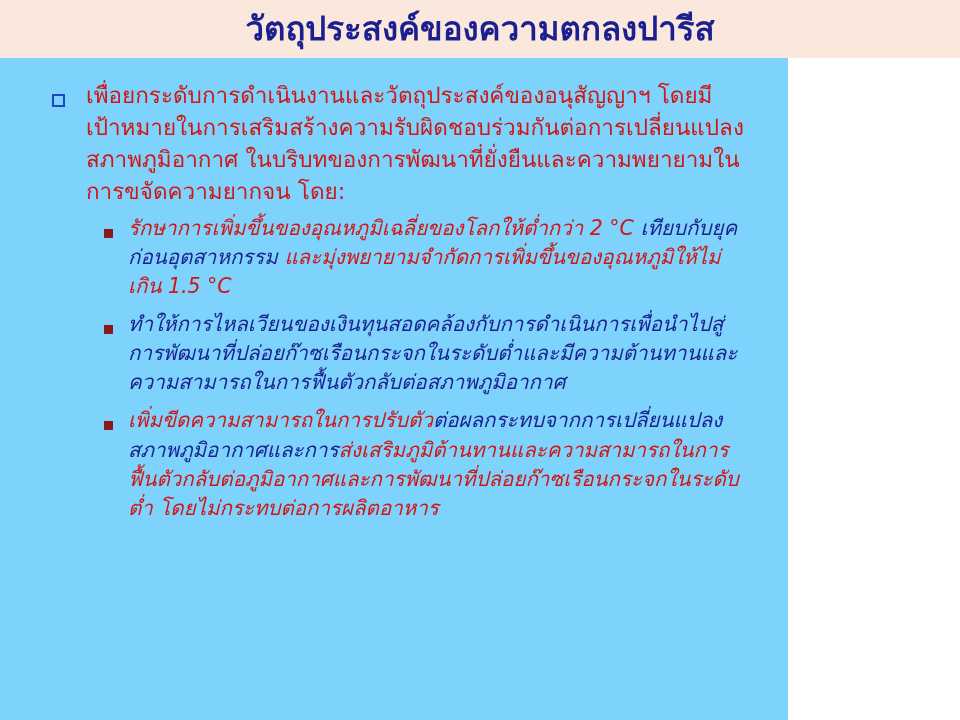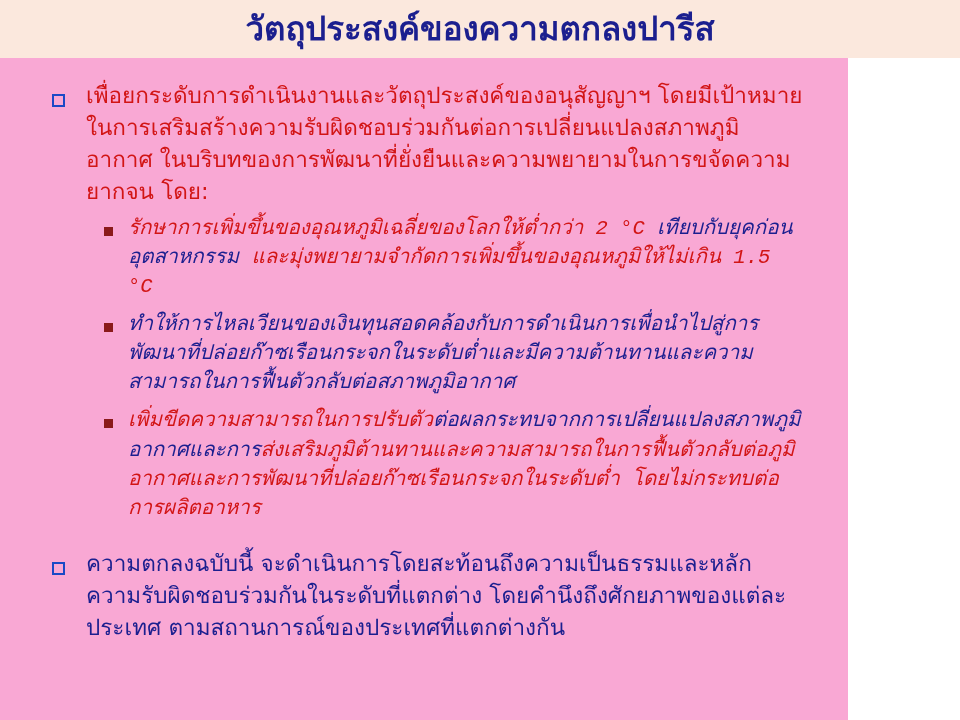--- a/index.html
+++ b/index.html
@@ -8,24 +8,24 @@
   }
   body {
     width: 960px;
     height: 720px;
     background: #ffffff;
     font-family: "DejaVu Sans", "Liberation Sans", sans-serif;
     overflow: hidden;
   }
   .slide {
     position: relative;
-    width: 848px;
+    width: 788px;
     height: 720px;
     box-sizing: border-box;
-    background: #f9a8d4;
+    background: #7dd3fc;
   }
   .title-bar {
     width: 960px;
     height: 58px;
     background: #fbe8dd;
     display: flex;
     align-items: center;
     justify-content: center;
     box-sizing: border-box;
   }
@@ -76,21 +76,20 @@
 
   
   .l2-list {
     margin: 6px 0 0 0;
     padding: 0 0 0 52px;
   }
   .l2 {
     display: flex;
     align-items: flex-start;
     margin-bottom: 9px;
-    font-family: Liberation Mono, monospace;
   }
   .l2-marker {
     flex: 0 0 24px;
     padding-top: 9px;
   }
   .sq-solid {
     display: inline-block;
     width: 9px;
     height: 9px;
     background: #8a1a1a;
@@ -156,21 +155,15 @@
         </div>
         <div class="l2-text">
           <span class="red">เพิ่มขีดความสามารถในการปรับตัว</span><span class="navy">ต่อผลกระทบจากการเปลี่ยนแปลงสภาพภูมิอากาศและการ</span><span class="red">ส่งเสริมภูมิต้านทานและความสามารถในการฟื้นตัวกลับต่อภูมิอากาศและการพัฒนาที่ปล่อยก๊าซเรือนกระจกในระดับต่ำ โดยไม่กระทบต่อการผลิตอาหาร</span>
         </div>
       </div>
 
     </div>
 
     <div class="spacer-block"></div>
 
-    <div class="l1">
-      <div class="l1-marker">
-        <span class="sq-open"></span>
-      </div>
-      <div class="l1-text dark">ความตกลงฉบับนี้ จะดำเนินการโดยสะท้อนถึงความเป็นธรรมและหลักความรับผิดชอบร่วมกันในระดับที่แตกต่าง โดยคำนึงถึงศักยภาพของแต่ละประเทศ ตามสถานการณ์ของประเทศที่แตกต่างกัน</div>
-    </div>
 
   </div>
 </div>
 
 </body></html>

